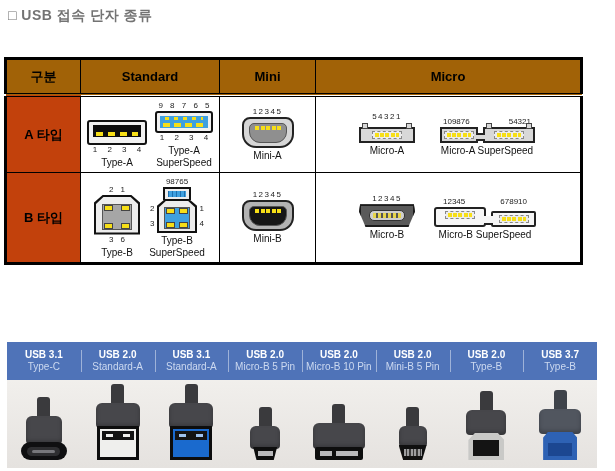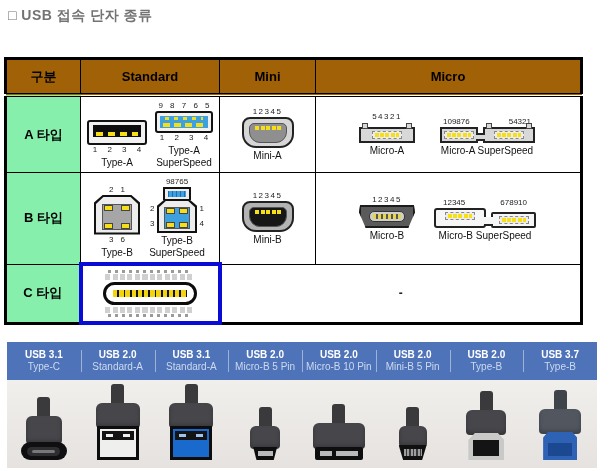--- a/index.html
+++ b/index.html
@@ -7,21 +7,21 @@
 
   .page-title{position:absolute;left:8px;top:7px;font-size:14px;font-weight:bold;color:#737373;letter-spacing:0.5px;}
 
   
   table.usb{position:absolute;left:4px;top:57px;width:576px;border-collapse:collapse;table-layout:fixed;border:3px solid #000;}
   table.usb th,table.usb td{border:1px solid #000;padding:0;vertical-align:middle;text-align:center;}
   tr.hrow th{height:33px;font-size:13px;font-weight:bold;color:#000;background:#a16207;border-bottom:4px double #000;}
   tr.row-a{height:74px;}
   tr.row-b{height:91px;}
   tr.row-c{height:53px;}
-  th.rlabel{font-size:13px;font-weight:bold;background:#86efac;}
+  th.rlabel{font-size:13px;font-weight:bold;background:#c2410c;}
   td.hl{border:4px solid #0b0bd6 !important;}
   td.dashcell{font-size:12px;font-weight:bold;color:#222;}
 
   .cellflex{display:flex;justify-content:center;align-items:flex-end;gap:8px;padding:4px 2px;}
   .fig{display:flex;flex-direction:column;align-items:center;}
   .numrow{font-size:8px;color:#222;text-align:center;line-height:1;margin:1px 0;white-space:nowrap;}
   .sp8{word-spacing:8px;} .sp6{word-spacing:5px;} .ls1{letter-spacing:1.5px;}
   .figlabel{font-size:10px;color:#111;margin-top:2px;text-align:center;line-height:1.15;white-space:nowrap;}
 
   
@@ -320,37 +320,20 @@
                     <div class="micro-pins"></div>
                   </div>
                 </div>
             </div>
             <div class="figlabel">Micro-B SuperSpeed</div>
           </div>
         </div>
       </td>
     </tr>
 
-    <tr class="row-c">
-      <th class="rlabel">C 타입</th>
-      <td class="hl">
-        <div class="cellflex" style="align-items:center;">
-          <div class="fig">
-            <div class="tc-ticks"></div>
-            <div class="tc-boxes"></div>
-            <div class="tc-pill">
-                <div class="tc-pins"></div>
-              </div>
-            <div class="tc-boxes"></div>
-            <div class="tc-ticks"></div>
-          </div>
-        </div>
-      </td>
-      <td class="dashcell" colspan="2">-</td>
-    </tr>
   </tbody>
 </table>
 
 <div class="strip">
   <div class="strip-head">
     <div class="strip-cell">
         <div class="l1">USB 3.1</div>
         <div class="l2">Type-C</div>
       </div>
     <div class="strip-cell">

